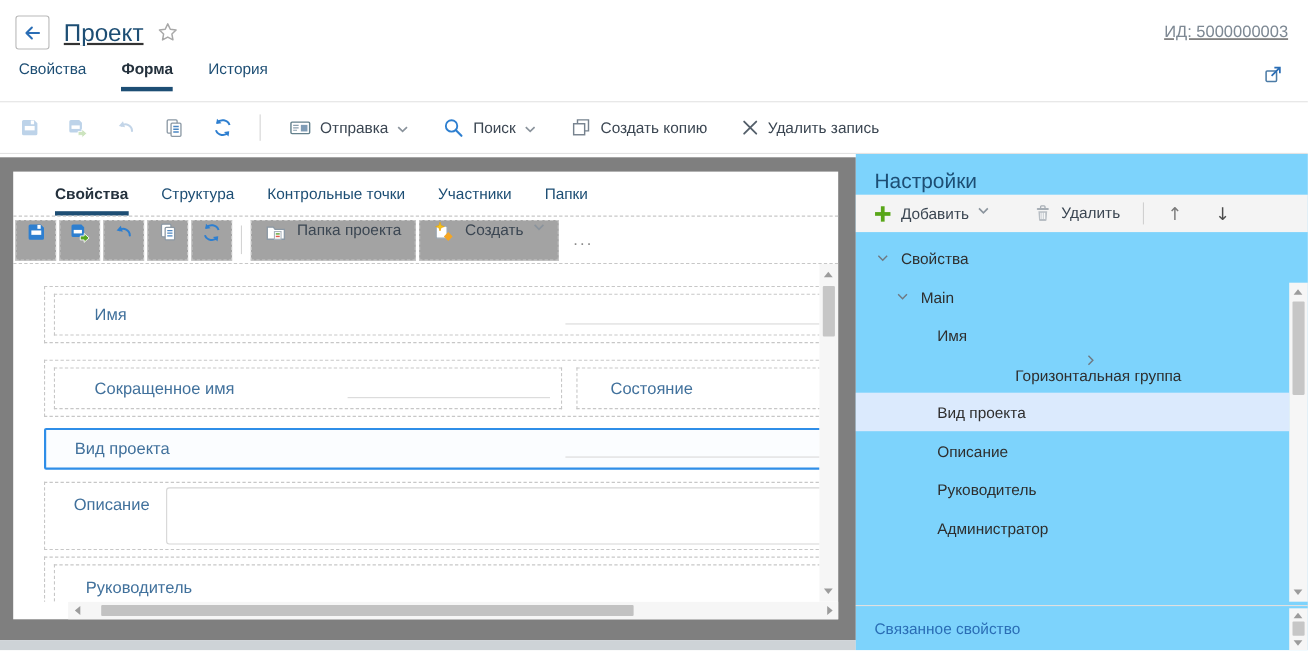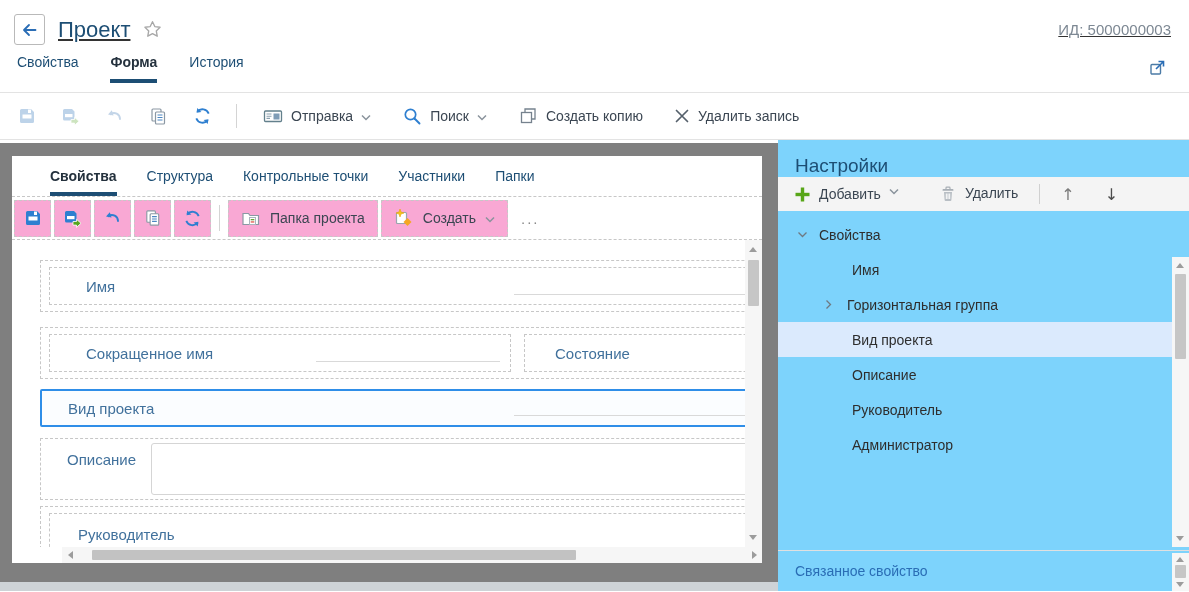--- a/index.html
+++ b/index.html
@@ -32,21 +32,21 @@
   .frame-strip { position:absolute; left:0; top:442px; width:778px; height:9px; background:#ced3d7; }
   .panel { position:absolute; left:778px; top:0; width:411px; height:451px; background:#7dd3fc; }
 
   
   .card { position:absolute; left:12px; top:13px; width:750px; height:407px; background:#fff; display:flex; flex-direction:column; }
   .p-tabs { display:flex; gap:30px; padding:12px 0 0 38px; height:40px; }
   .ptab { font-size:14px; color:#1d4e74; padding-bottom:7px; border-bottom:4px solid transparent; cursor:pointer; white-space:nowrap; }
   .ptab.active { color:#24313d; font-weight:bold; border-bottom-color:#1d4e74; }
   .p-toolbar { height:44px; border-top:1px dashed #c7c7c7; border-bottom:1px dashed #c7c7c7;
     display:flex; align-items:center; padding-left:2px; gap:3px; }
-  .dcell { border:1px dashed #c7c7c7; height:37px; display:flex; align-items:center; justify-content:center; cursor:pointer; background:#f9a8d4; }
+  .dcell { border:1px dashed #c7c7c7; height:37px; display:flex; justify-content:center; cursor:pointer; background:#a3a3a3; }
   .dcell.ic { width:37px; }
   .dcell.lb { padding:0 12px; gap:9px; font-size:14px; color:#3b4652; white-space:nowrap; }
   .pt-div { width:1px; height:26px; background:#d4d4d4; margin:0 5px; }
   .more-dots { color:#8a8a8a; font-size:15px; letter-spacing:2px; padding:0 10px; cursor:pointer; }
 
   .p-bodywrap { flex:1; display:flex; overflow:hidden; }
   .p-fields { flex:1; overflow:hidden; position:relative; }
   .grp { border:1px dashed #c7c7c7; margin-left:28px; width:1000px; padding:6px 8px; }
   .fcell { border:1px dashed #c7c7c7; height:38px; display:flex; align-items:center; cursor:pointer; background:#fff; }
   .flabel { font-size:15px; color:#41719c; white-space:nowrap; }
@@ -80,21 +80,21 @@
   .s-toolbar { height:34px; background:#f4f4f4; display:flex; align-items:center; padding-left:16px; font-size:14px; color:#3b4652; }
   .s-grp { display:flex; align-items:flex-start; gap:8px; cursor:pointer; }
   .s-div { width:1px; height:20px; background:#d0d0d0; margin:0 21px; }
   .arrow-glyph { font-size:16px; cursor:pointer; font-family:"DejaVu Sans",sans-serif; }
   .arrow-up { color:#7b7b7b; margin-right:30px; }
   .arrow-down { color:#4c4c4c; }
   .tree { margin-top:6px; width:394px; }
   .trow { height:35px; display:flex; align-items:center; font-size:14px; color:#2e2e2e; cursor:pointer; }
   .trow.selected { background:#dbeafd; }
   .texp { width:14px; display:flex; margin-right:8px; }
-  .pad0 { padding-left:19px; } .pad1 { padding-left:37px; } .pad2c { padding-left:47px; } .pad2 { padding-left:74px; }
+  .pad0 { padding-left:19px; } .pad1 { padding-left:37px; } .pad2c { padding-left:47px;flex-direction:column; } .pad2 { padding-left:74px; }
   .s-sep { position:absolute; left:0; top:410px; width:411px; border-top:1px solid #e0e0e0; }
   .related { position:absolute; left:17px; top:423px; font-size:14px; color:#2a6db5; cursor:pointer; }
   .panel-vsb { position:absolute; right:0; top:117px; width:17px; height:290px; background:#f6f6f6; }
   .panel-vsb2 { position:absolute; right:0; top:413px; width:17px; height:38px; background:#f6f6f6; }
 
   svg { display:block; }
 </style>
 </head>
 <body>
 
@@ -396,20 +396,28 @@
 
     <div class="tree">
       <div class="trow pad0">
         <span class="texp">
           <svg width="11" height="8" viewBox="0 0 11 8">
               <path d="M1.5 1.5 L5.5 5.5 L9.5 1.5" stroke="#6f7982" stroke-width="1.3" fill="none"></path>
             </svg>
         </span>
         <span>Свойства</span>
       </div>
+      <div class="trow pad1">
+        <span class="texp">
+          <svg width="11" height="8" viewBox="0 0 11 8">
+              <path d="M1.5 1.5 L5.5 5.5 L9.5 1.5" stroke="#6f7982" stroke-width="1.3" fill="none"></path>
+            </svg>
+        </span>
+        <span>Main</span>
+      </div>
       <div class="trow pad2">
         <span>Имя</span>
       </div>
       <div class="trow pad2c">
         <span class="texp">
           <svg width="8" height="11" viewBox="0 0 8 11">
               <path d="M1.5 1.5 L5.5 5.5 L1.5 9.5" stroke="#6f7982" stroke-width="1.3" fill="none"></path>
             </svg>
         </span>
         <span>Горизонтальная группа</span>

